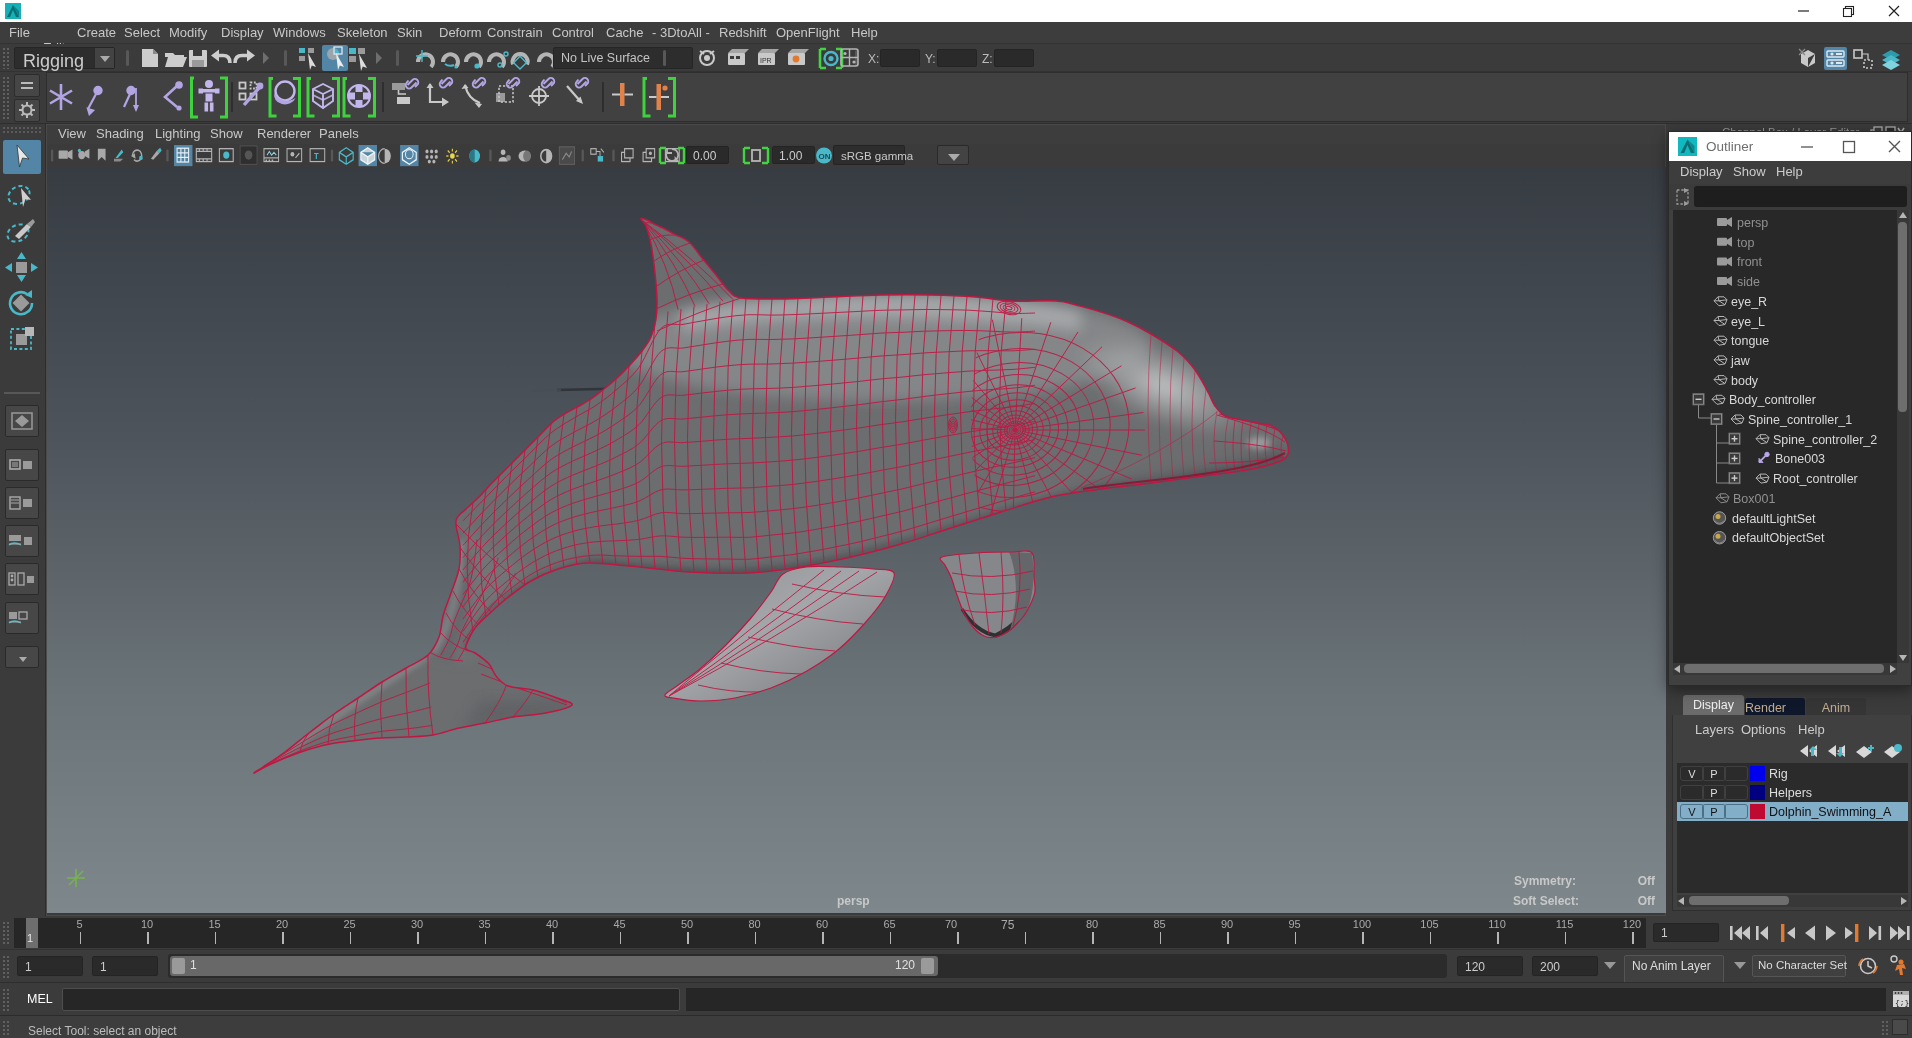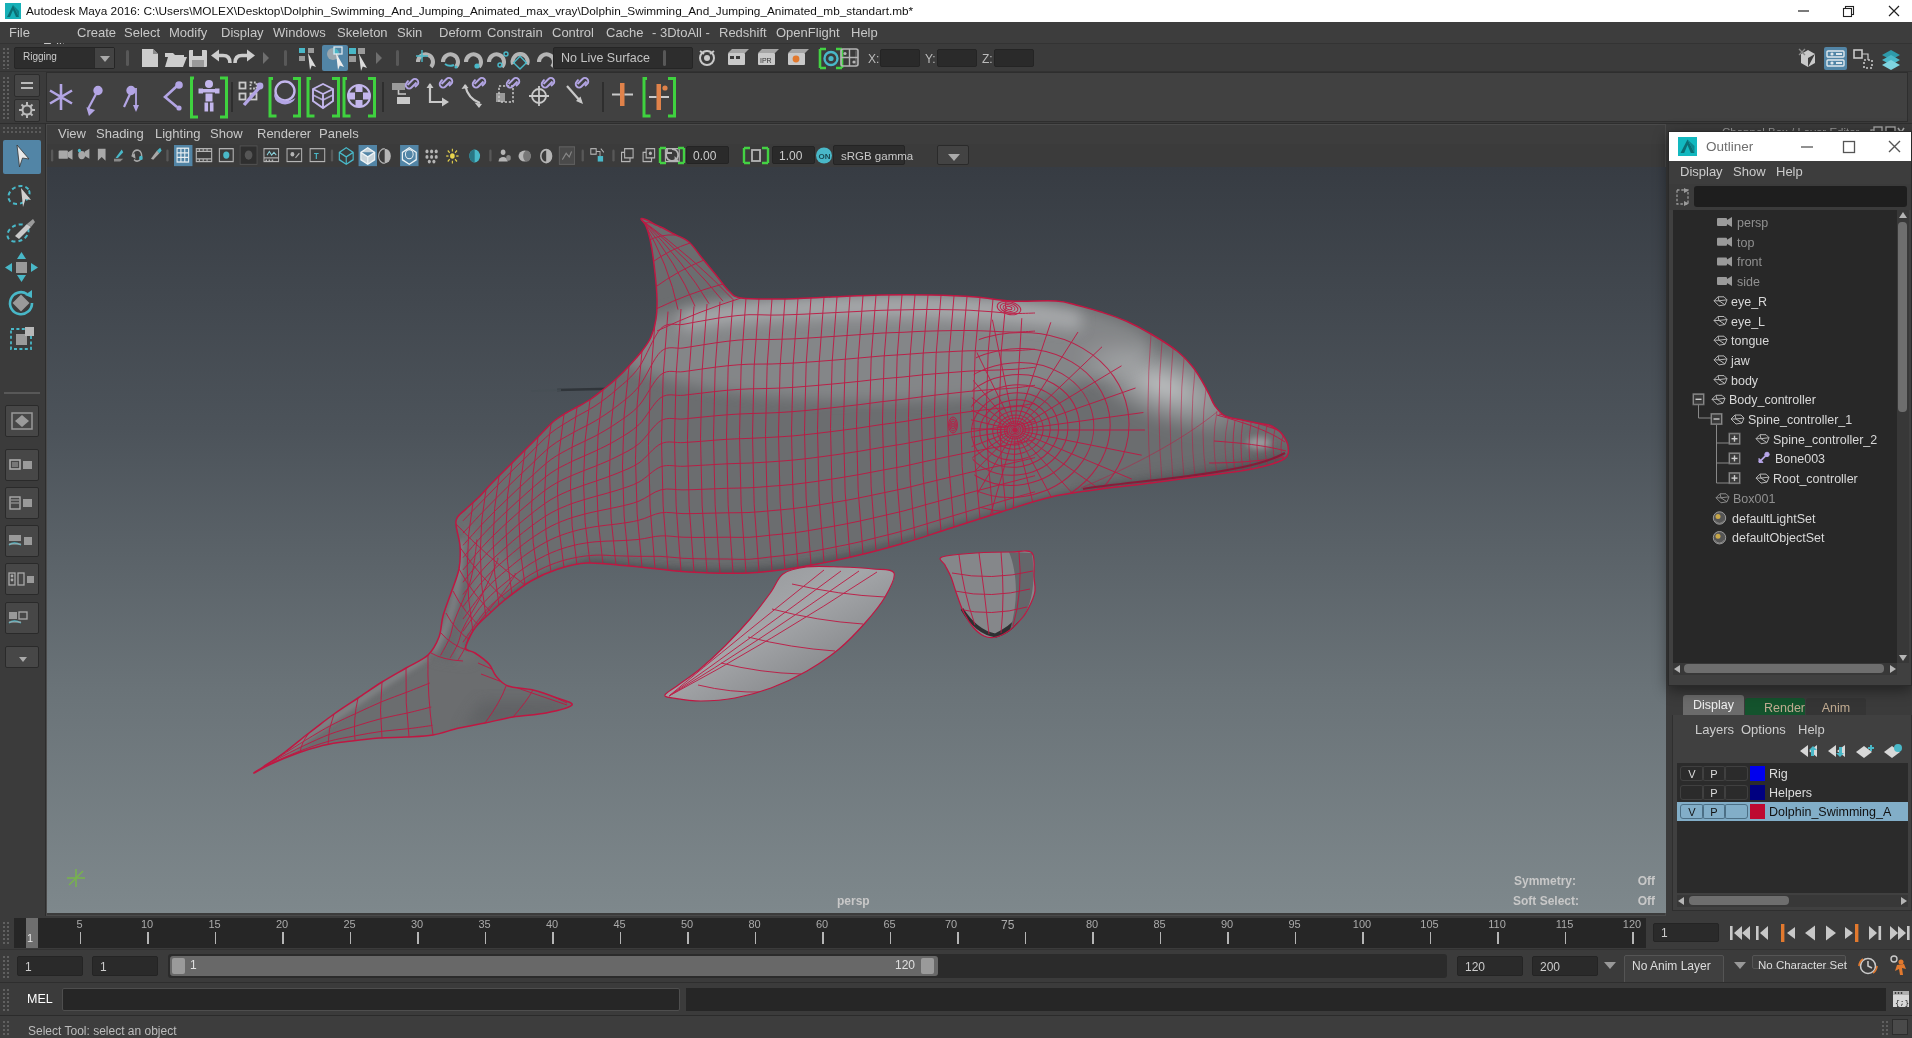--- a/index.html
+++ b/index.html
@@ -8,21 +8,20 @@
 .vgrip{width:7px;background-image:radial-gradient(#606060 35%,transparent 37%);background-size:4px 4px}
 svg{display:block}
 </style></head><body>
 
 <div class="abs" style="left:0;top:0;width:1912px;height:22px;background:#ffffff">
  <svg class="abs" style="left:5px;top:3px" width="16" height="16" viewBox="0 0 16 16">
   <rect width="16" height="16" fill="#17b0b7"></rect>
   <path d="M2 14 L8 2 L14 14 L11 14 L8 7 L5 14 Z" fill="#0a6e74"></path>
   <path d="M8 2 L14 14 L14 8 Z" fill="#0d8289"></path>
  </svg>
- <span class="abs" style="left:26px;top:4px;font-size:11.8px;color:#101010">Autodesk Maya 2016: C:\Users\MOLEX\Desktop\Dolphin_Swimming_And_Jumping_Animated_max_vray\Dolphin_Swimming_And_Jumping_Animated_mb_standart.mb*</span>
  <svg class="abs" style="left:1790px;top:0" width="122" height="22" viewBox="0 0 122 22">
   <line x1="8" y1="11" x2="19" y2="11" stroke="#222" stroke-width="1.2"></line>
   <rect x="55.5" y="6.5" width="8" height="8" fill="none" stroke="#222" stroke-width="1.1"></rect>
   <rect x="53.5" y="8.5" width="8" height="8" fill="#fff" stroke="#222" stroke-width="1.1"></rect>
   <path d="M99 6 L109 16 M109 6 L99 16" stroke="#222" stroke-width="1.2"></path>
  </svg>
 </div>
 <div class="abs" style="left:0;top:22px;width:1912px;height:22px;background:#3d3d3d;border-bottom:1px solid #333">
     <span class="abs txt" style="left:9px;top:3px">File</span>
     <span class="abs txt" style="left:43px;top:18px">Edit</span>
@@ -38,21 +37,21 @@
     <span class="abs txt" style="left:552px;top:3px">Control</span>
     <span class="abs txt" style="left:606px;top:3px">Cache</span>
     <span class="abs txt" style="left:652px;top:3px">- 3DtoAll -</span>
     <span class="abs txt" style="left:719px;top:3px">Redshift</span>
     <span class="abs txt" style="left:776px;top:3px">OpenFlight</span>
     <span class="abs txt" style="left:851px;top:3px">Help</span>
   </div>
 <div class="abs" style="left:0;top:44px;width:1912px;height:28px;background:#3b3b3b;border-bottom:1px solid #323232">
  <div class="abs vgrip" style="left:2px;top:3px;height:22px"></div>
  <div class="abs" style="left:14px;top:3px;width:101px;height:22px;background:#2d2d2d;border:1px solid #252525;border-radius:2px">
-   <span class="abs" style="left:8px;top:3px;font-size:10px;color:#cccccc">Rigging</span>
+   <span class="abs" style="left:8px;top:3px;font-size:18px;color:#cccccc">Rigging</span>
    <div class="abs" style="right:0;top:0;width:20px;height:20px;background:#434343;border-left:1px solid #2a2a2a">
      <div class="abs" style="left:5px;top:8px;border-left:5px solid transparent;border-right:5px solid transparent;border-top:6px solid #aaa"></div>
    </div>
  </div>
  <svg class="abs" style="left:120px;top:0" width="445" height="28" viewBox="0 0 445 28">
   <rect x="6" y="6" width="3" height="16" rx="1.5" fill="#585858"></rect>
   <g fill="#cdcdcd">
    <path d="M22 5 L33 5 L38 10 L38 23 L22 23 Z"></path>
    <path d="M33 5 L33 10 L38 10 Z" fill="#8a8a8a"></path>
   </g>
@@ -902,21 +901,21 @@
           <rect x="16" y="1" width="9" height="11" fill="#2a2a2a"></rect>
           <path d="M28 2 L34 11 M34 2 L28 11" stroke-width="1.6"></path>
         </g>
       </svg>
  </div>
 </div>
 
 <div class="abs" style="left:1672px;top:715px;width:240px;height:196px;background:#404040;border:1px solid #2f2f2f;border-top:none">
  <div class="abs" style="left:10px;top:-20px;width:61px;height:20px;background:#6b6b6b;border-radius:3px 3px 0 0;text-align:center">
    <span style="font-size:12.5px;color:#f0f0f0;line-height:21px">Display</span></div>
- <div class="abs" style="left:72px;top:-17px;width:60px;height:17px;background:#14532d;border-radius:3px 3px 0 0;text-align:right">
+ <div class="abs" style="left:72px;top:-17px;width:60px;height:17px;background:#0f172a;border-radius:3px 3px 0 0;text-align:left">
    <span style="font-size:12.5px;color:#c0ab91;line-height:16px">Render</span></div>
  <div class="abs" style="left:133px;top:-17px;width:60px;height:17px;background:#353535;border-radius:3px 3px 0 0;text-align:center">
    <span style="font-size:12.5px;color:#c0ab91;line-height:17px">Anim</span></div>
  <span class="abs" style="left:22px;top:7px;font-size:13px;color:#ccc">Layers</span>
  <span class="abs" style="left:68px;top:7px;font-size:13px;color:#ccc">Options</span>
  <span class="abs" style="left:125px;top:7px;font-size:13px;color:#ccc">Help</span>
  <svg class="abs" style="left:125px;top:28px" width="110" height="18" viewBox="0 0 110 18">
   <g fill="#d8d8d8">
    <path d="M2 8 L10 2 L10 14 Z M11 8 L19 2 L19 14 Z"></path>
    <path d="M30 8 L38 2 L38 14 Z M39 8 L47 2 L47 14 Z"></path>
@@ -1247,21 +1246,21 @@
       <span style="position:absolute;left:7px;top:3px;font-size:12px;color:#ccc">120</span>
     </div>
  <div class="fld abs" style="left:1532px;top:6px;width:66px;height:20px">
       <span style="position:absolute;left:7px;top:3px;font-size:12px;color:#ccc">200</span>
     </div>
  <div class="abs" style="left:1604px;top:12px;width:0;height:0;border-left:6px solid transparent;border-right:6px solid transparent;border-top:7px solid #999"></div>
  <div class="abs" style="left:1624px;top:5px;width:100px;height:36px;background:#404040;border:1px solid #555;border-radius:2px">
    <span style="position:absolute;left:7px;top:3px;font-size:12px;color:#ddd">No Anim Layer</span>
     </div>
  <div class="abs" style="left:1734px;top:12px;width:0;height:0;border-left:6px solid transparent;border-right:6px solid transparent;border-top:7px solid #999"></div>
- <div class="abs" style="left:1752px;top:5px;width:94px;height:14px;background:#404040;border:1px solid #555;border-radius:2px">
+ <div class="abs" style="left:1752px;top:5px;width:94px;height:22px;background:#404040;border:1px solid #555;border-radius:2px">
    <span style="position:absolute;left:5px;top:3px;font-size:11.5px;color:#ddd;white-space:nowrap">No Character Set</span>
     </div>
  <svg class="abs" style="left:1858px;top:5px" width="50" height="23" viewBox="0 0 50 23">
   <g fill="none" stroke="#c9c9c9" stroke-width="1.6">
    <circle cx="10" cy="11" r="7.5"></circle>
         <path d="M10 6 L10 11 L14 13"></path>
    <path d="M1 11 a9 9 0 0 1 4 -7 M19 11 a9 9 0 0 1 -4 7" stroke="#e2792e"></path>
   </g>
   <g transform="translate(30,0)">
    <circle cx="6" cy="4" r="3" fill="none" stroke="#c9c9c9" stroke-width="1.4"></circle>

